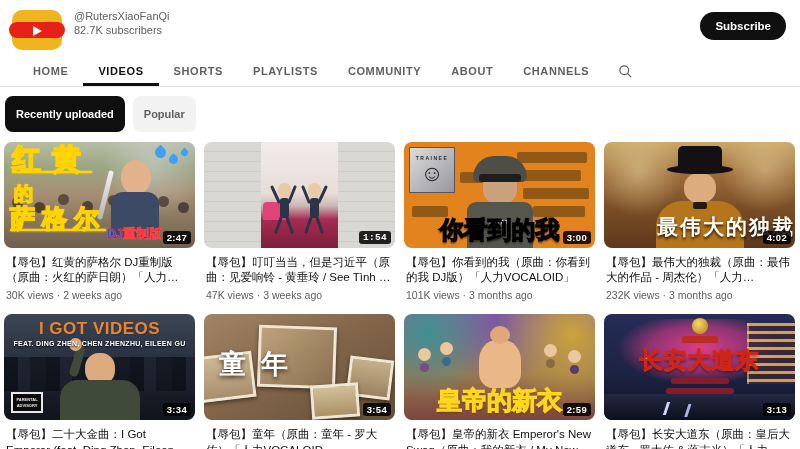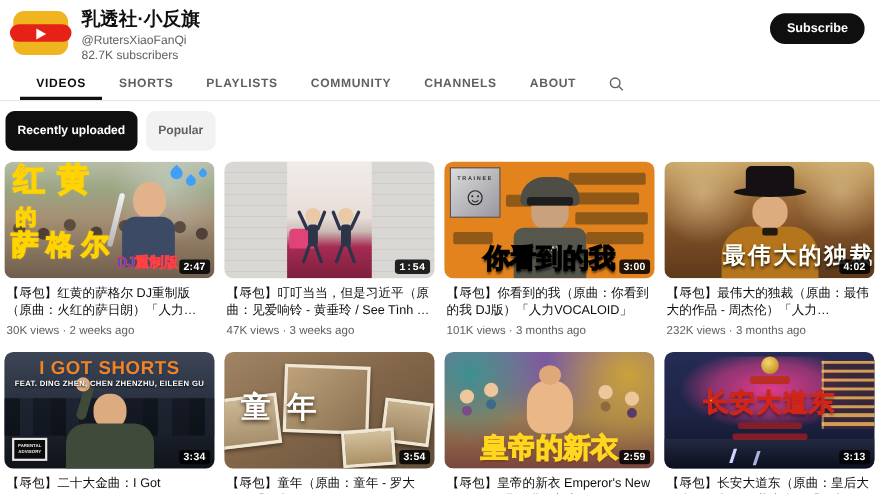--- a/index.html
+++ b/index.html
@@ -49,21 +49,21 @@
     radial-gradient(circle at 78% 22%, rgba(225,230,240,.4), transparent 30%),
     linear-gradient(180deg,#b6bda6 0%,#9aa582 24%,#a59074 48%,#8c7861 72%,#6e5e4d 100%); }
   .t0-crowd { position:absolute; top:52%; left:8px; width:11px; height:11px; border-radius:50%; background:#55453a;
     box-shadow:22px 5px 0 #4e3e34,46px -3px 0 #5d4d41,70px 4px 0 #504036,96px -2px 0 #5a4a3e,
     120px 6px 0 #53433a,146px -1px 0 #5c4c40,166px 5px 0 #50403a; }
   .t0-face { position:absolute; top:17%; left:61%; width:30px; height:34px; background:#e2b28b; border-radius:50% 50% 46% 46%; }
   .t0-body { position:absolute; top:47%; left:56%; width:48px; height:46px; background:#3c4a66; border-radius:12px 12px 0 0; }
   .t0-sword { position:absolute; top:26%; left:52%; width:5px; height:50px; background:linear-gradient(#f2f2f2,#b5b5b5);
     transform:rotate(14deg); border-radius:3px; }
   .t0-txt { position:absolute; font-weight:900; color:#e8251a; -webkit-text-stroke:1.2px #ffd400;
-    text-shadow:0 0 2px #ffd400; line-height:1; }
+    text-shadow:0 0 2px #ffd400; line-height:1;text-decoration:underline; }
   .t0-a { top:3px; left:8px; font-size:29px; letter-spacing:11px; }
   .t0-b { top:42px; left:10px; font-size:19px; }
   .t0-c { bottom:17px; left:6px; font-size:25px; letter-spacing:7px; }
   .t0-dj { position:absolute; bottom:5px; right:33px; font-size:13px; font-weight:900; color:#2549ff;
     -webkit-text-stroke:.6px #ff4040; text-shadow:0 0 1px #ff4040; }
   .t0-drops { position:absolute; top:5px; right:7px; display:flex; gap:3px; }
   .drop { width:11px; height:11px; background:#3fa0f5; border-radius:0 50% 50% 50%; transform:rotate(45deg); }
   .drop:nth-child(2){ width:9px; height:9px; margin-top:8px; }
   .drop:nth-child(3){ width:7px; height:7px; margin-top:2px; }
 
@@ -185,34 +185,34 @@
 </head>
 <body>
 
 <div class="header">
   <div class="avatar">
     <div class="avatar-tv"></div>
     <div class="avatar-band"></div>
     <div class="avatar-play"></div>
   </div>
   <div class="chinfo">
-    <div class="chname">乳透社·小反旗</div>
     <div class="chhandle">@RutersXiaoFanQi</div>
     <div class="chsubs">82.7K subscribers</div>
   </div>
   <button class="subbtn">Subscribe</button>
 </div>
 
 <div class="tabbar">
+  <div class="tab">HOME</div>
   <div class="tab active">VIDEOS</div>
   <div class="tab">SHORTS</div>
   <div class="tab">PLAYLISTS</div>
   <div class="tab">COMMUNITY</div>
+  <div class="tab">ABOUT</div>
   <div class="tab">CHANNELS</div>
-  <div class="tab">ABOUT</div>
   <div class="tab-search">
     <svg width="15" height="15" viewBox="0 0 24 24" fill="none" stroke="#606060" stroke-width="2">
       <circle cx="10" cy="10" r="7"></circle>
         <line x1="15.5" y1="15.5" x2="21" y2="21"></line>
     </svg>
   </div>
 </div>
 
 <div class="chips">
   <div class="chip active">Recently uploaded</div>
@@ -306,21 +306,21 @@
     <div class="vmeta">232K views · 3 months ago</div>
   </div>
 
   <div class="card">
     <div class="thumb t4">
       <div class="t4-sky"></div>
       <div class="t4-arm"></div>
       <div class="t4-fist"></div>
       <div class="t4-head"></div>
       <div class="t4-torso"></div>
-      <div class="t4-title">I GOT SHORTS</div>
+      <div class="t4-title">I GOT VIDEOS</div>
       <div class="t4-feat">FEAT. DING ZHEN, CHEN ZHENZHU, EILEEN GU</div>
       <div class="t4-adv">PARENTAL ADVISORY</div>
       <span class="dur">3:34</span>
     </div>
     <div class="vtitle">【辱包】二十大金曲：I Got Emperor (feat. Ding Zhen, Eileen Gu)「人力Rap」本作参考...</div>
 
   </div>
 
   <div class="card">
     <div class="thumb t5">

